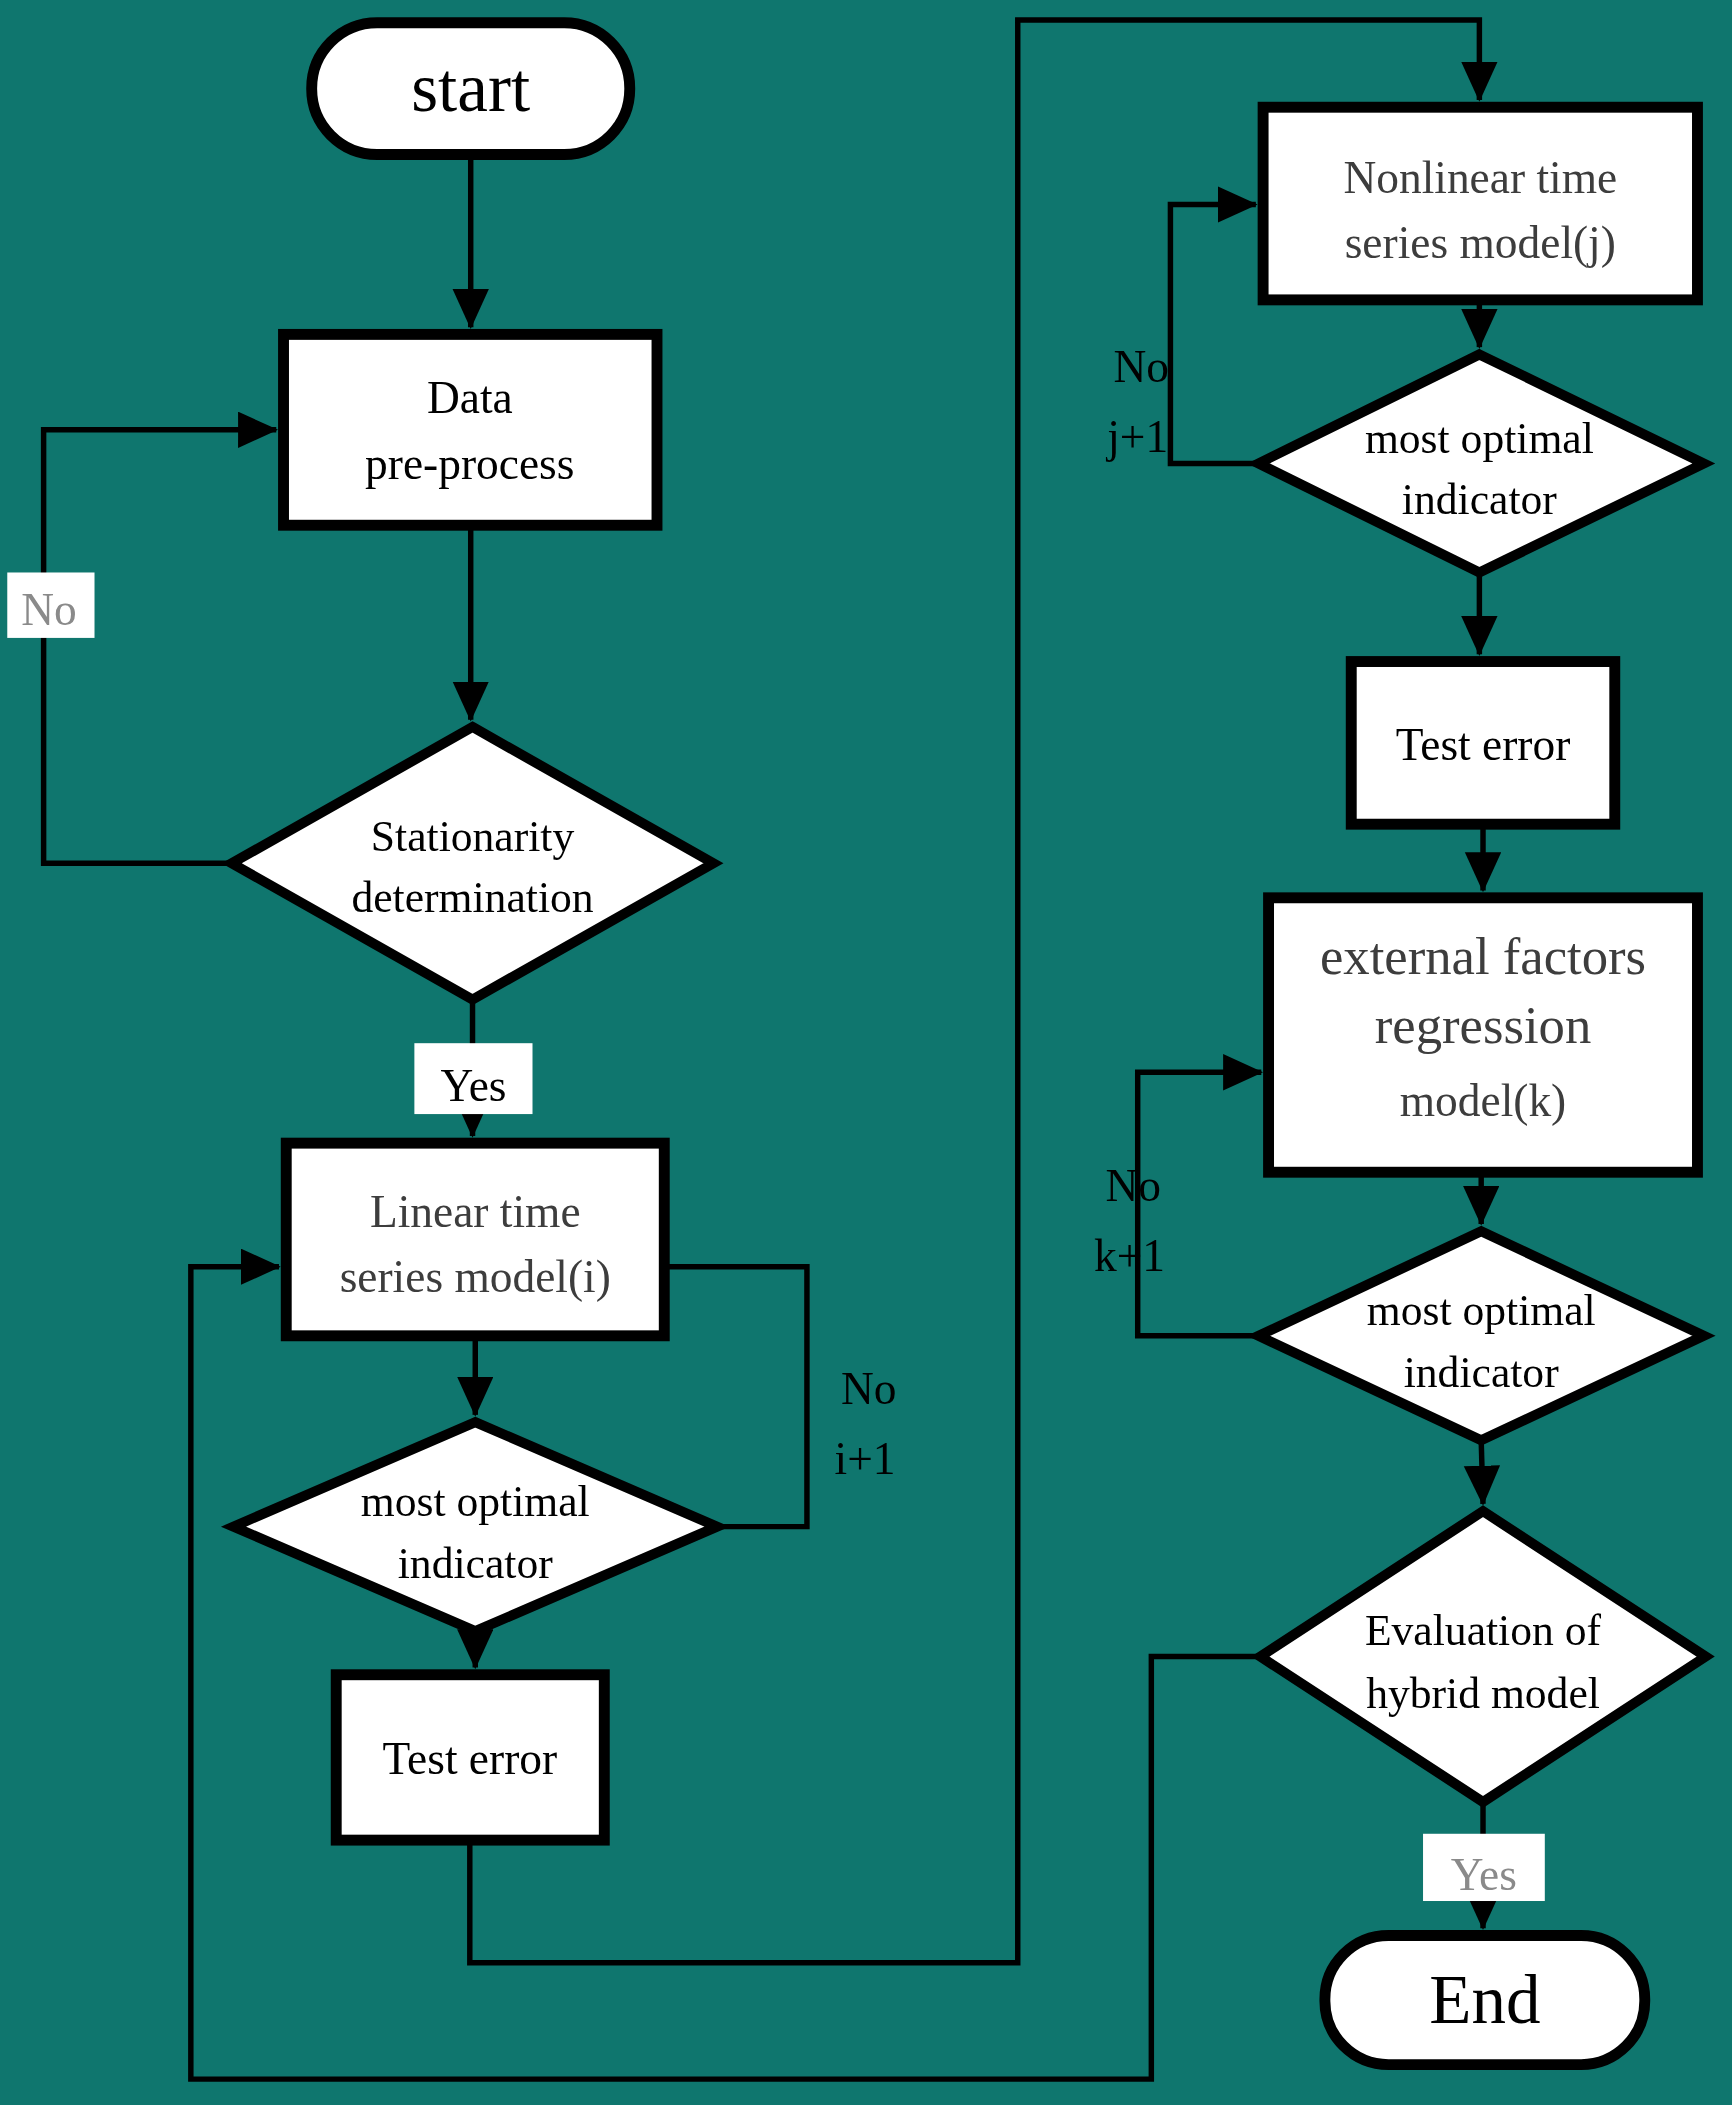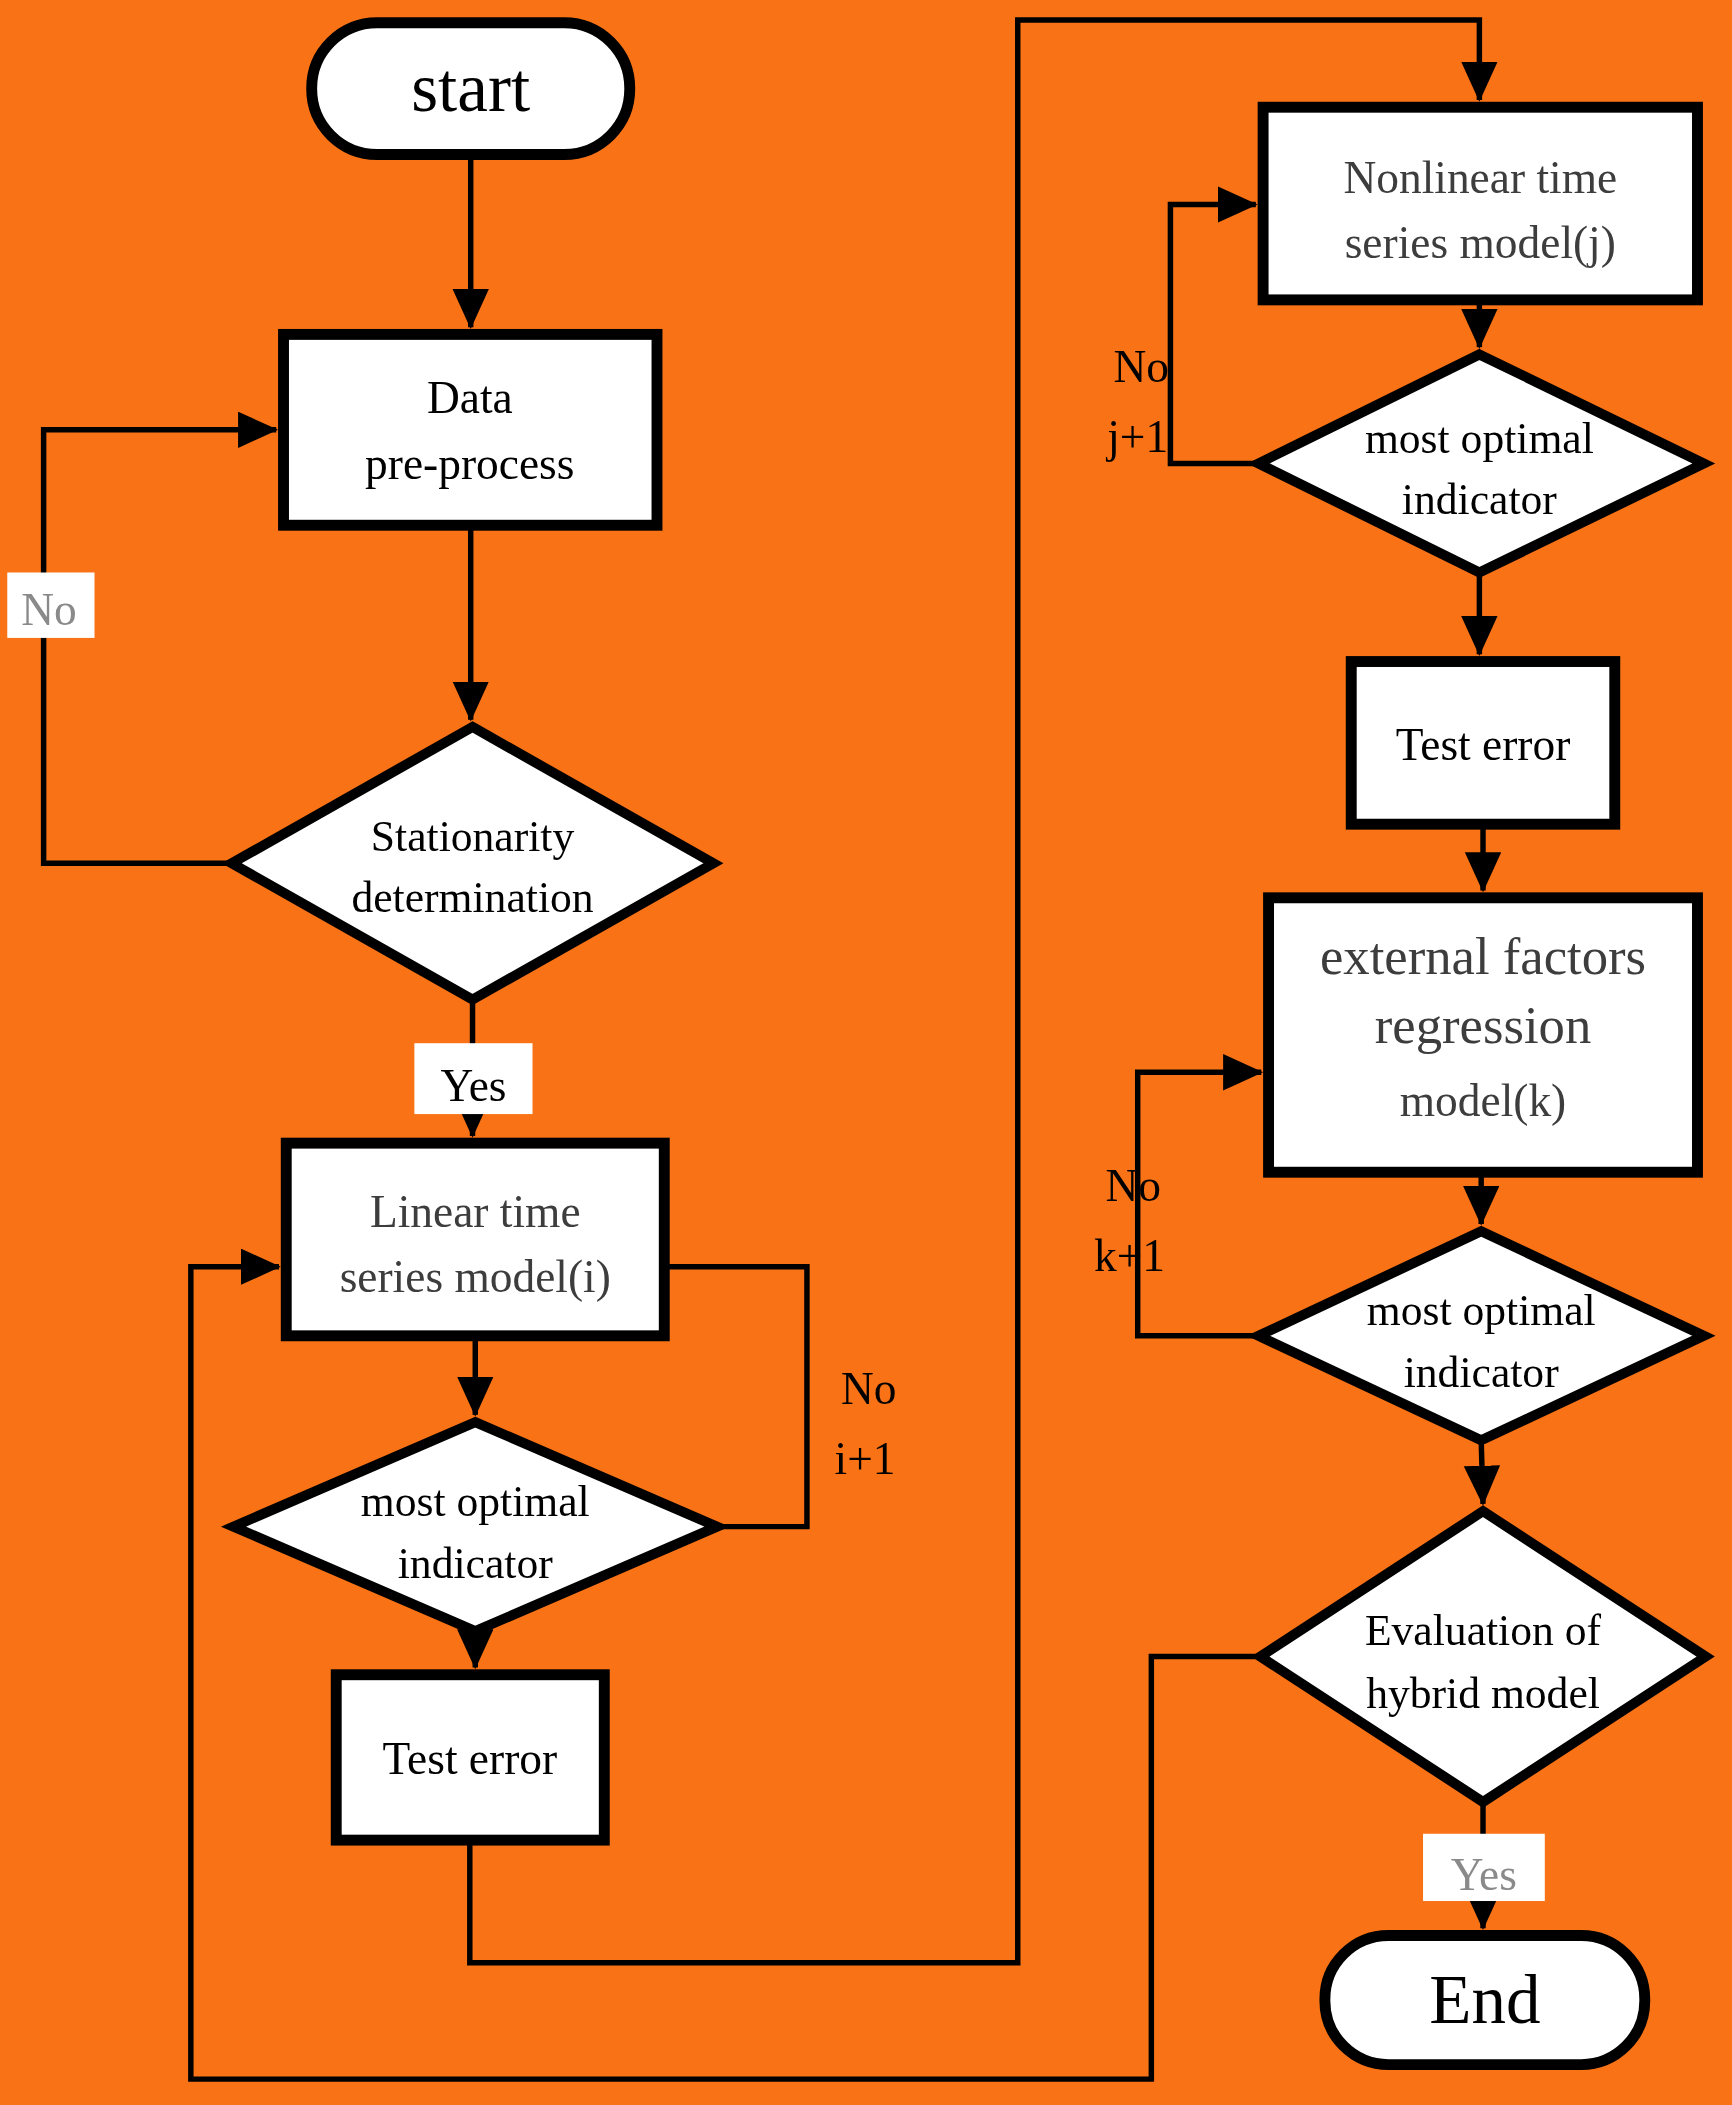--- a/index.html
+++ b/index.html
@@ -4,21 +4,21 @@
 <style>
   html, body {
     margin: 0;
     padding: 0;
     background: #ffffff;
   }
   .page {
     width: 100%;
     max-width: 1733px;
     margin: 0 auto;
-    background: #f97316;
+    background: #0f766e;
   }
   svg { display: block; width: 100%; height: auto; }
   .conn { fill: none; stroke: #000000; stroke-width: 6; }
   .shape { fill: #ffffff; stroke: #000000; }
   .box { stroke-width: 12; }
   .diamond { stroke-width: 11; stroke-linejoin: miter; }
   .stadium { stroke-width: 12; }
   .labelbg { fill: #ffffff; stroke: none; }
   text {
     font-family: "Liberation Serif", "DejaVu Serif", serif;

